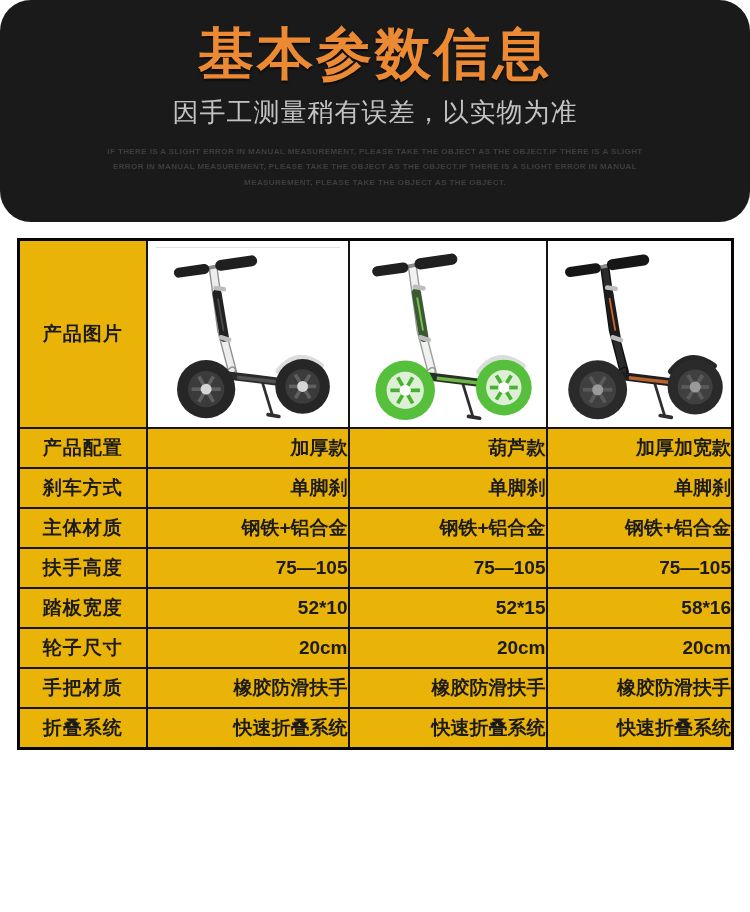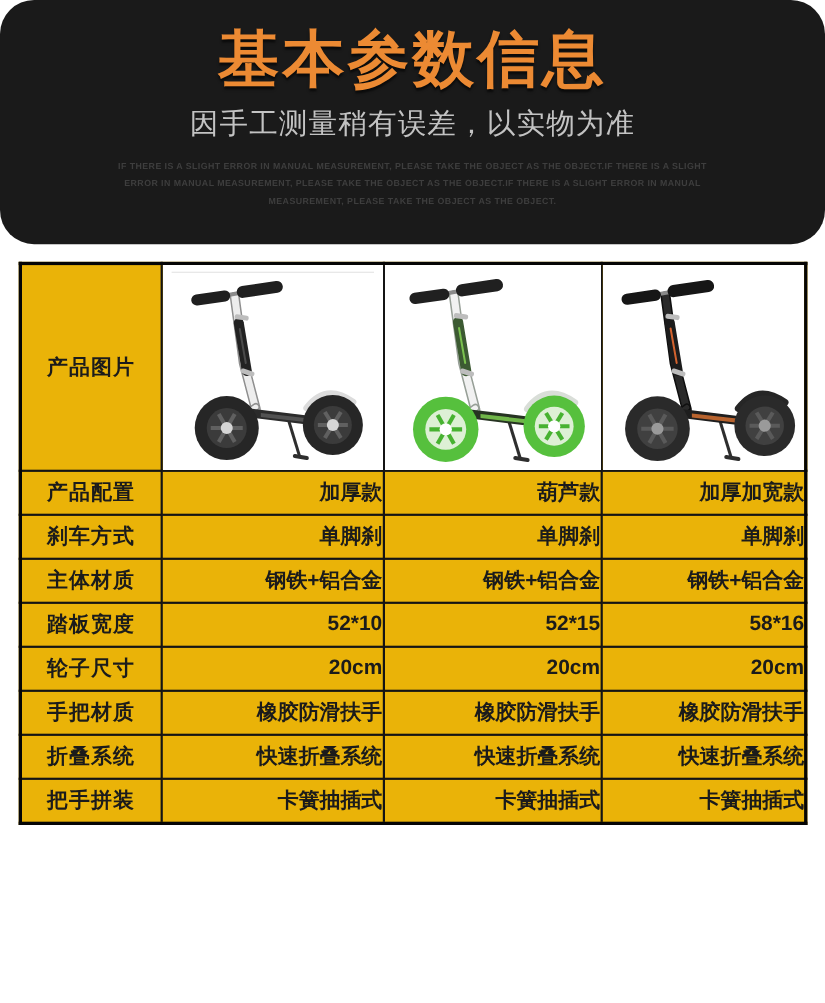--- a/index.html
+++ b/index.html
@@ -180,20 +180,26 @@
       <td class="value-cell">单脚刹</td>
       <td class="value-cell">单脚刹</td>
     </tr>
     <tr class="spec-row">
       <td class="label-cell">主体材质</td>
       <td class="value-cell">钢铁+铝合金</td>
       <td class="value-cell">钢铁+铝合金</td>
       <td class="value-cell">钢铁+铝合金</td>
     </tr>
     <tr class="spec-row">
+      <td class="label-cell">扶手高度</td>
+      <td class="value-cell">75—105</td>
+      <td class="value-cell">75—105</td>
+      <td class="value-cell">75—105</td>
+    </tr>
+    <tr class="spec-row">
       <td class="label-cell">踏板宽度</td>
       <td class="value-cell">52*10</td>
       <td class="value-cell">52*15</td>
       <td class="value-cell">58*16</td>
     </tr>
     <tr class="spec-row">
       <td class="label-cell">轮子尺寸</td>
       <td class="value-cell">20cm</td>
       <td class="value-cell">20cm</td>
       <td class="value-cell">20cm</td>
@@ -203,21 +209,15 @@
       <td class="value-cell">橡胶防滑扶手</td>
       <td class="value-cell">橡胶防滑扶手</td>
       <td class="value-cell">橡胶防滑扶手</td>
     </tr>
     <tr class="spec-row">
       <td class="label-cell">折叠系统</td>
       <td class="value-cell">快速折叠系统</td>
       <td class="value-cell">快速折叠系统</td>
       <td class="value-cell">快速折叠系统</td>
     </tr>
-    <tr class="spec-row">
-      <td class="label-cell">把手拼装</td>
-      <td class="value-cell">卡簧抽插式</td>
-      <td class="value-cell">卡簧抽插式</td>
-      <td class="value-cell">卡簧抽插式</td>
-    </tr>
   </tbody>
     </table>
 </div>
 
 </body></html>

